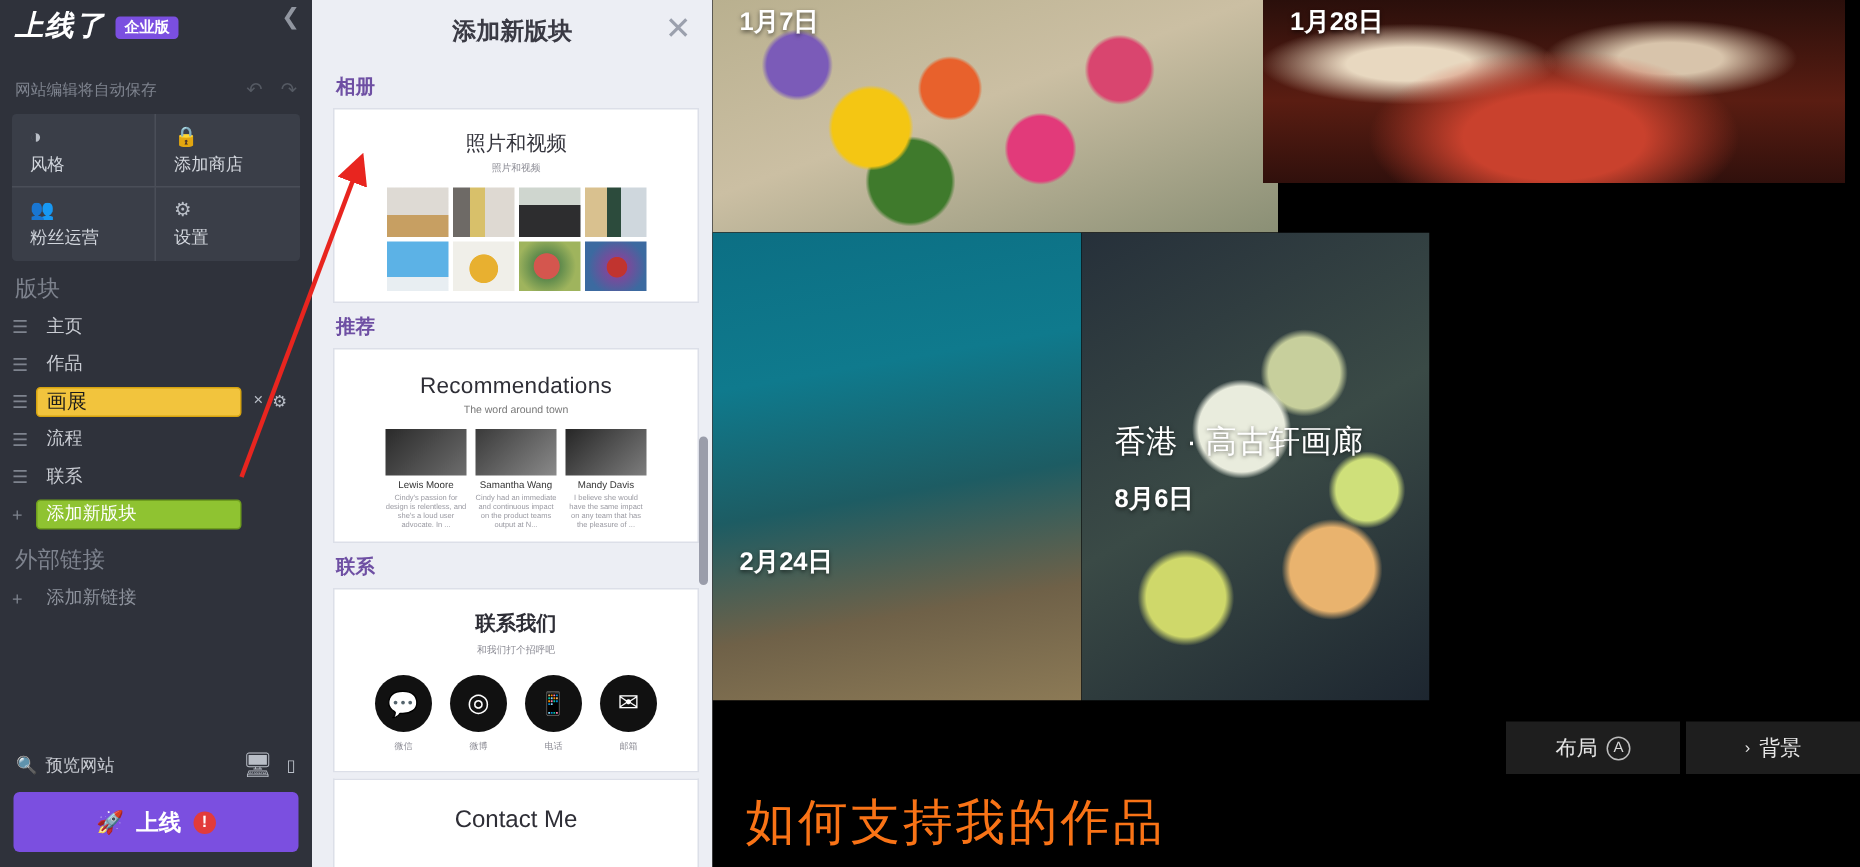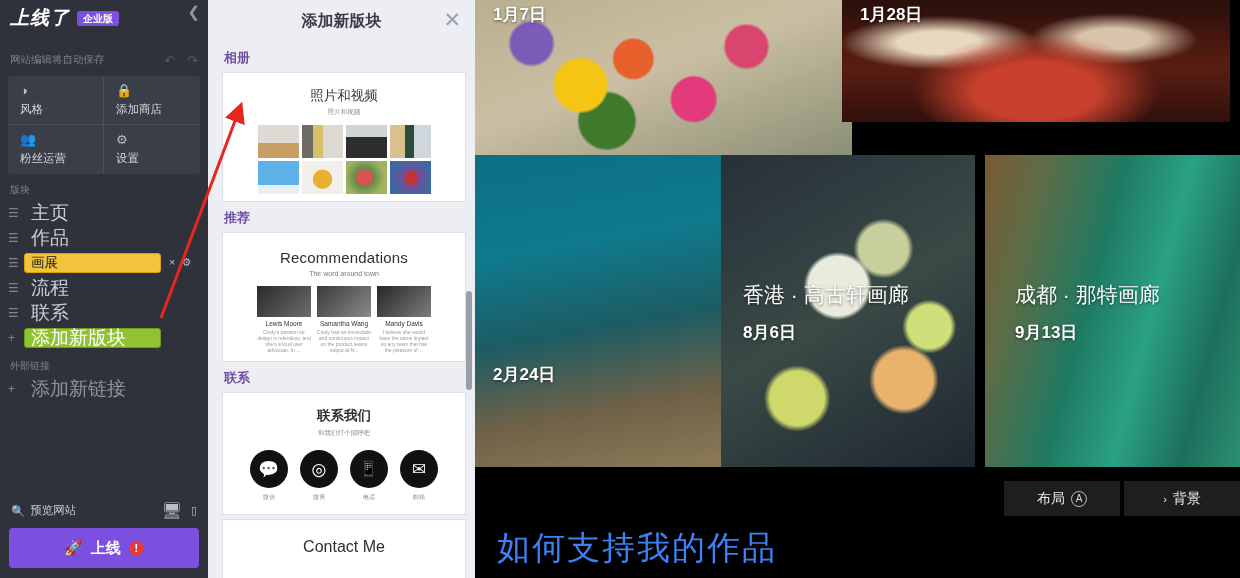--- a/index.html
+++ b/index.html
@@ -44,32 +44,32 @@
   }
   .qcell {
     padding: 7px 0 0 12px; position: relative; cursor: pointer;
   }
   .qcell:nth-child(1), .qcell:nth-child(3) { border-right: 1px solid #4a4e58; }
   .qcell:nth-child(1), .qcell:nth-child(2) { border-bottom: 1px solid #4a4e58; }
   .qicon { color: #b9bec7; font-size: 13px; line-height: 15px; height: 16px; display:block; }
   .qlabel { font-size: 11.5px; color: #d2d6dd; margin-top: 3px; display: block; }
 
   .sec-label {
-    font-size: 10px; color: #7e838e; padding: 9px 0 3px 10px;
+    font-size: 15px; color: #7e838e; padding: 9px 0 3px 10px;
   }
   .nav-item {
     display: flex; align-items: center; height: 25px; padding-left: 8px;
     cursor: pointer; position: relative;
   }
   .nav-handle {
     width: 16px; color: #7e838e; font-size: 12px; line-height: 12px;
     letter-spacing: 0; flex: 0 0 16px;
   }
   .nav-text {
-    font-size: 19px; color: #e3e6ea; padding-left: 7px;
+    font-size: 12px; color: #e3e6ea; padding-left: 7px;
   }
   .nav-item.active .nav-pill {
     background: #f2c43d; border: 1px solid #d6a310; border-radius: 3px;
     height: 20px; width: 137px; display: flex; align-items: center;
     padding-left: 6px;
   }
   .nav-item.active .nav-text { color: #1b1b1b; padding-left: 0; font-size: 13.5px; }
   .nav-actions { display: flex; gap: 6px; margin-left: 8px; color: #b9bec7; font-size: 11px; }
   .nav-item.addnew .nav-pill {
     background: #8fc331; border: 1px solid #6f9e1e; border-radius: 3px;
@@ -195,21 +195,21 @@
     background: #1e1e1e; color: #e6e6e6; font-size: 14px; height: 35px;
     display: flex; align-items: center; justify-content: center; gap: 6px;
     padding: 0 18px; cursor: pointer; min-width: 116px;
   }
   .ctrl-tag {
     border: 1px solid #bdbdbd; border-radius: 50%; width: 16px; height: 16px;
     font-size: 10px; display: flex; align-items: center; justify-content: center;
     color: #d8d8d8;
   }
   .canvas-heading {
-    position: absolute; left: 22px; bottom: 8px; color: #3b82f6; font-size: 33px;
+    position: absolute; left: 22px; bottom: 8px; color: #f97316; font-size: 33px;
     letter-spacing: 2px; line-height: 44px;
   }
 
   
   .arrow-svg { position: absolute; left: 0; top: 0; width: 1240px; height: 578px; pointer-events: none; }
 </style>
 </head>
 <body>
 
 <div class="app">
@@ -400,31 +400,26 @@
     <div class="tile" style="left:367px;top:0;width:388px;height:122px;">
       <div class="tile-inner img-dark-red"></div>
       <div class="tile-txt t-date" style="left:18px;top:2px;">1月28日</div>
     </div>
 
     <div class="tile" style="left:0;top:155px;width:246px;height:312px;">
       <div class="tile-inner img-teal"></div>
       <div class="tile-txt t-date" style="left:18px;top:175px;margin-top:32px;">2月24日</div>
     </div>
 
-    <div class="tile" style="left:246px;top:155px;width:254px;height:312px;">
+    <div class="tile" style="left:246px;top:155px;width:232px;height:312px;">
       <div class="tile-inner img-bouquet"></div>
       <div class="tile-txt t-name" style="left:22px;top:125px;width:225px;">香港 · 高古轩画廊</div>
       <div class="tile-txt t-date" style="left:22px;top:165px;">8月6日</div>
     </div>
 
-    <div class="tile" style="left:510px;top:155px;width:255px;height:312px;">
-      <div class="tile-inner img-green"></div>
-      <div class="tile-txt t-name" style="left:30px;top:125px;width:215px;">成都 · 那特画廊</div>
-      <div class="tile-txt t-date" style="left:30px;top:165px;">9月13日</div>
-    </div>
 
     <div class="ctrl-row">
       <div class="ctrl-btn">
         <span>布局</span>
         <span class="ctrl-tag">A</span>
       </div>
       <div class="ctrl-btn">
         <span style="font-size:11px">›</span>
         <span>背景</span>
       </div>

